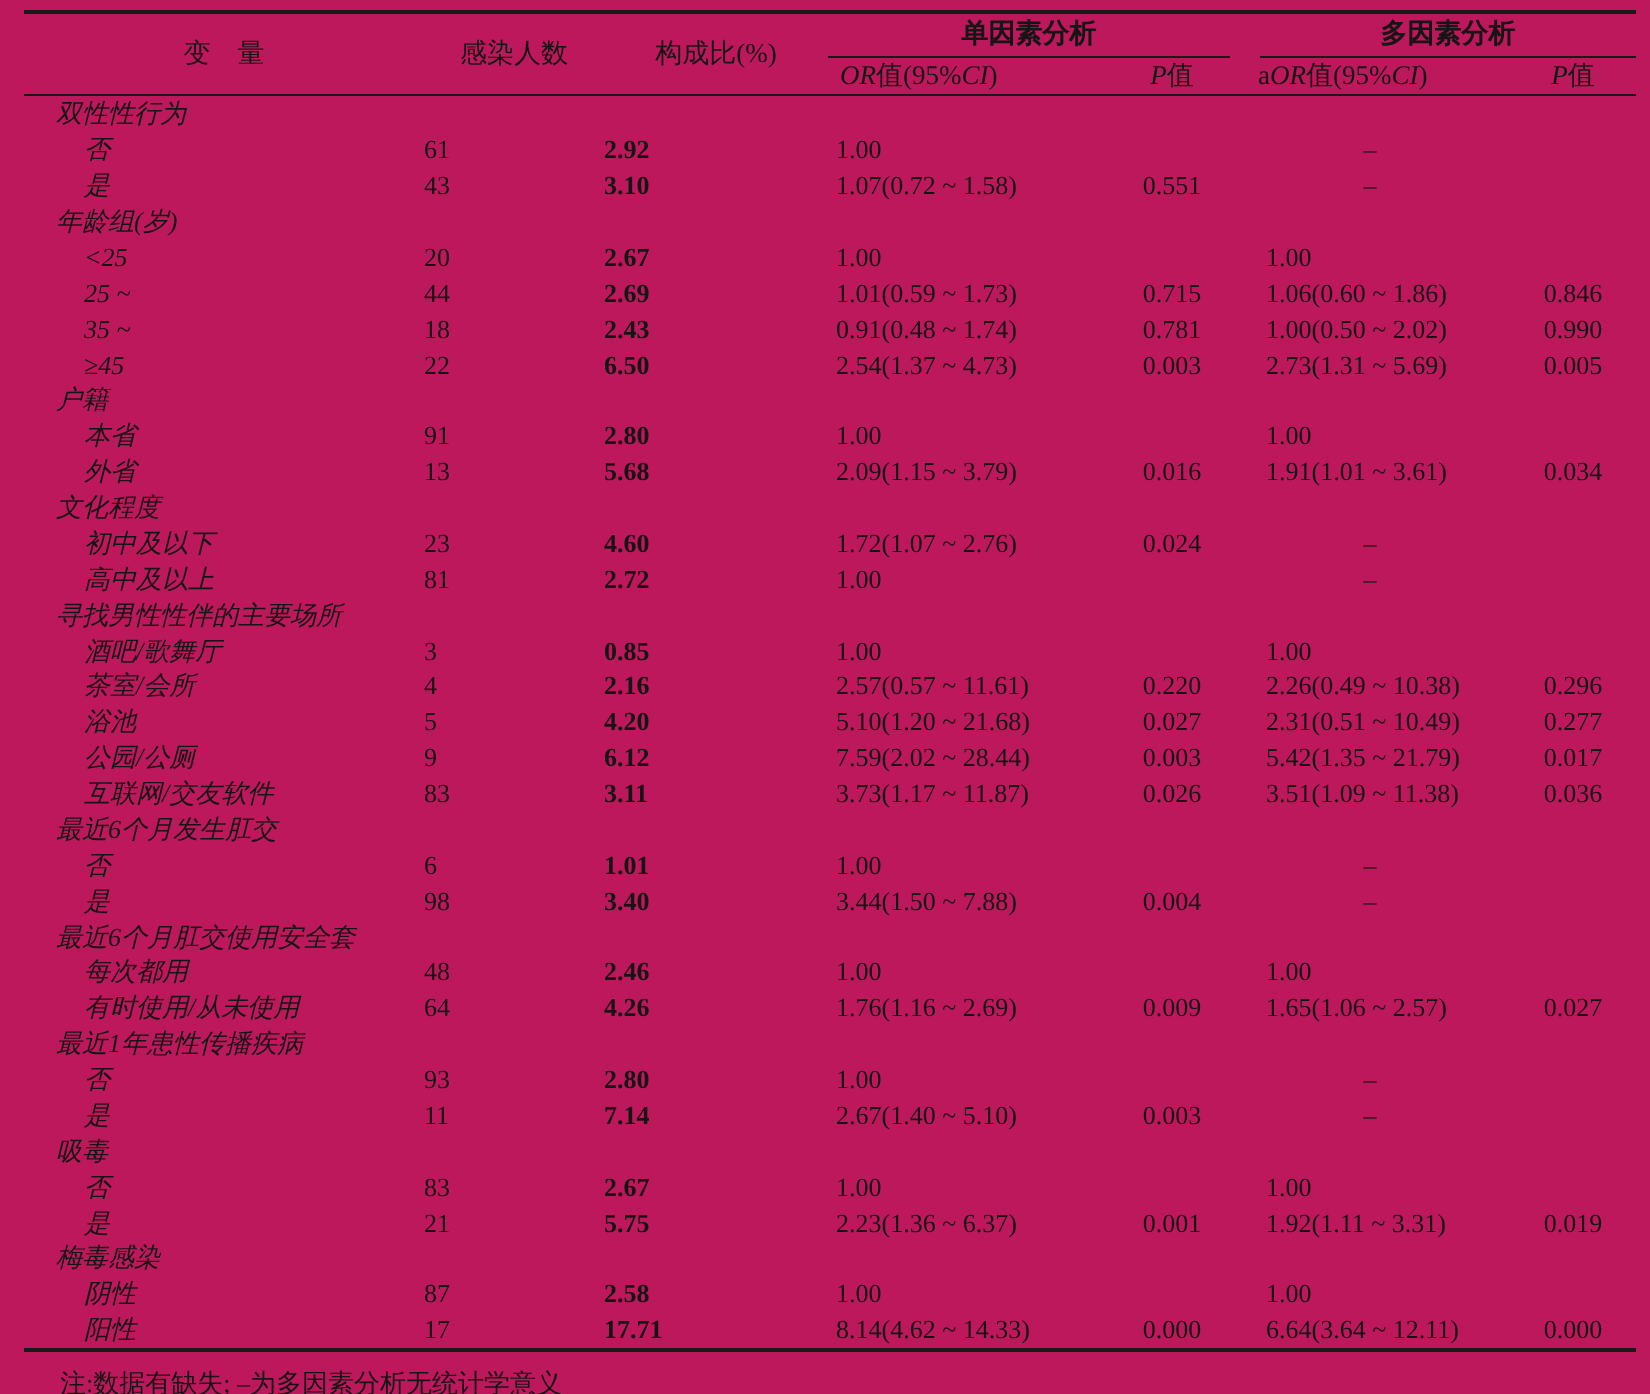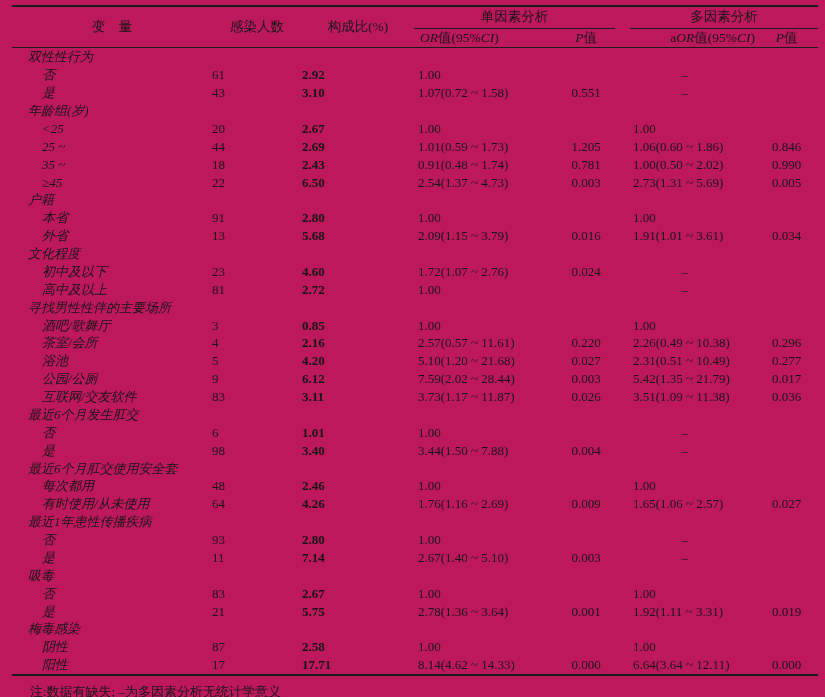--- a/index.html
+++ b/index.html
@@ -12,27 +12,27 @@
   table.three-line {
     border-collapse: collapse; table-layout: fixed; width: 806px;
     border-top: 2px solid #1a1a1a;
     border-bottom: 2px solid #1a1a1a;
   }
   th, td { margin: 0; padding: 0; white-space: nowrap; overflow: visible; }
   thead th { font-weight: normal; font-size: 13.5px; vertical-align: middle; }
   tr.h1 th { height: 19px; }
   tr.h2 th { height: 17px; border-bottom: 1.2px solid #1a1a1a; }
   th.rowspan2 { border-bottom: 1.2px solid #1a1a1a; }
-  th.spanner { vertical-align: top; padding-top: 1px; }
+  th.spanner { vertical-align: top; padding-top: 1px; font-weight: bold; }
   .spanline { border-bottom: 1px solid #1a1a1a; padding-bottom: 2px; text-align: center; }
   .spanline.mv { margin-left: 15px; }
   .ital { font-style: italic; }
   th.sub-or { text-align: left; padding-left: 6px; margin-left: 20px; }
   th.sub-p1 { text-align: center; }
-  th.sub-aor { text-align: right; padding-left: 14px; }
+  th.sub-aor { text-align: left; padding-left: 14px; }
   th.sub-p2 { text-align: center; }
   tbody td { height: 17.88px; font-size: 13px; line-height: 1; }
   .c-var { text-align: left; padding-left: 30px; font-style: italic; }
   tr.group-row .c-var { padding-left: 16px; }
   .c-n  { text-align: left; }
   .c-pct{ text-align: left; font-weight: bold; }
   .c-or { text-align: left; padding-left: 4px; }
   .c-p  { text-align: center; }
   .c-aor{ text-align: left; padding-left: 18px; }
   .c-aor.dash { text-align: center; padding-left: 0; }
@@ -115,21 +115,21 @@
     <td class="c-or">1.00</td>
     <td class="c-p"></td>
     <td class="c-aor">1.00</td>
     <td class="c-p"></td>
   </tr>
         <tr>
     <td class="c-var">25 ~</td>
     <td class="c-n">44</td>
     <td class="c-pct">2.69</td>
     <td class="c-or">1.01(0.59 ~ 1.73)</td>
-    <td class="c-p">1.205</td>
+    <td class="c-p">0.715</td>
     <td class="c-aor">1.06(0.60 ~ 1.86)</td>
     <td class="c-p">0.846</td>
   </tr>
         <tr>
     <td class="c-var">35 ~</td>
     <td class="c-n">18</td>
     <td class="c-pct">2.43</td>
     <td class="c-or">0.91(0.48 ~ 1.74)</td>
     <td class="c-p">0.781</td>
     <td class="c-aor">1.00(0.50 ~ 2.02)</td>
@@ -348,21 +348,21 @@
     <td class="c-pct">2.67</td>
     <td class="c-or">1.00</td>
     <td class="c-p"></td>
     <td class="c-aor">1.00</td>
     <td class="c-p"></td>
   </tr>
         <tr>
     <td class="c-var">是</td>
     <td class="c-n">21</td>
     <td class="c-pct">5.75</td>
-    <td class="c-or">2.78(1.36 ~ 3.64)</td>
+    <td class="c-or">2.23(1.36 ~ 6.37)</td>
     <td class="c-p">0.001</td>
     <td class="c-aor">1.92(1.11 ~ 3.31)</td>
     <td class="c-p">0.019</td>
   </tr>
         <tr class="group-row">
     <td class="c-var">梅毒感染</td>
     <td class="c-n"></td>
     <td class="c-pct"></td>
     <td class="c-or"></td>
     <td class="c-p"></td>

